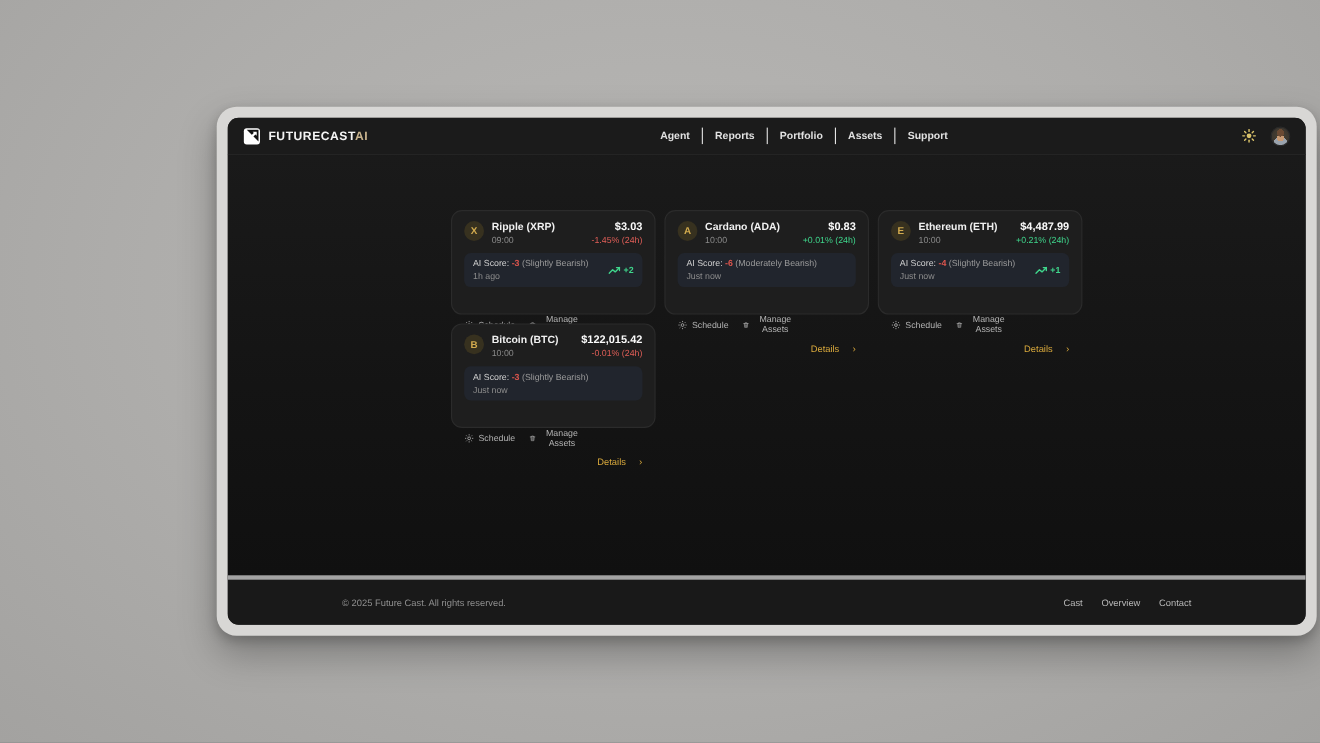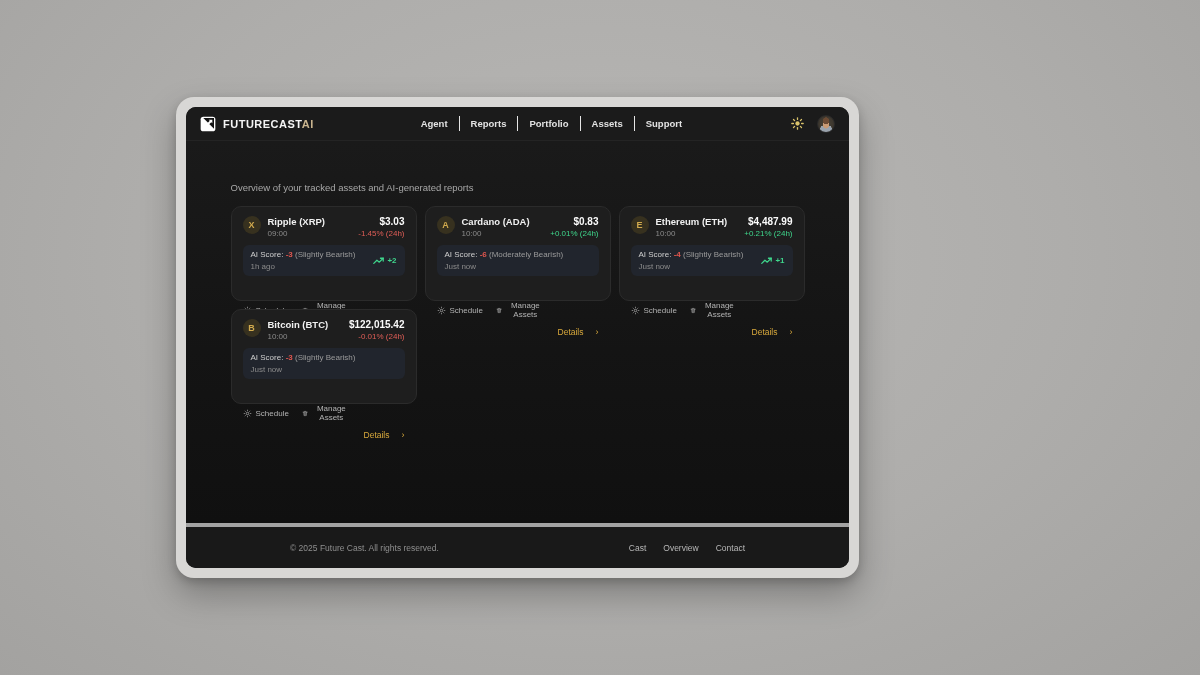--- a/index.html
+++ b/index.html
@@ -3,21 +3,21 @@
 <meta charset="utf-8">
 <style>
   * { margin:0; padding:0; box-sizing:border-box; }
   html,body { width:1200px; height:675px; overflow:hidden; }
   body {
     font-family:"Liberation Sans","DejaVu Sans",sans-serif;
     background:radial-gradient(ellipse at 50% 38%, #b8b7b5 0%, #aeadab 55%, #a3a2a0 100%);
     position:relative;
   }
   .device {
-    position:absolute; left:176px; top:97px; width:683px; height:481px;
+    position:absolute; left:197px; top:97px; width:1000px; height:481px;
     background:#d8d7d5; border-radius:18px; padding:10px;
     box-shadow:0 16px 34px rgba(0,0,0,.28), 0 4px 10px rgba(0,0,0,.18);
   }
   .app {
     width:100%; height:100%; border-radius:10px; overflow:hidden;
     background:#141414; display:flex; flex-direction:column;
   }
   
   .app-header {
     flex:none; height:34px; background:#1b1b1b; border-bottom:1px solid #242424;
@@ -129,21 +129,20 @@
             <line x1="4.6" y1="19.4" x2="6.7" y2="17.3"></line>
               <line x1="17.3" y1="6.7" x2="19.4" y2="4.6"></line>
           </svg>
         </button>
         <div class="avatar"></div>
       </div>
     </header>
 
     <main class="app-main">
       <div class="container">
-        <p class="page-subtitle">Overview of your tracked assets and AI-generated reports</p>
         <div class="cards-grid">
   <div class="card">
     <div class="card-head">
       <span class="coin"><span>X</span></span>
       <div>
         <div class="cname">Ripple (XRP)</div>
         <div class="ctime">09:00</div>
       </div>
       <div class="prices">
         <div class="cprice">$3.03</div>

